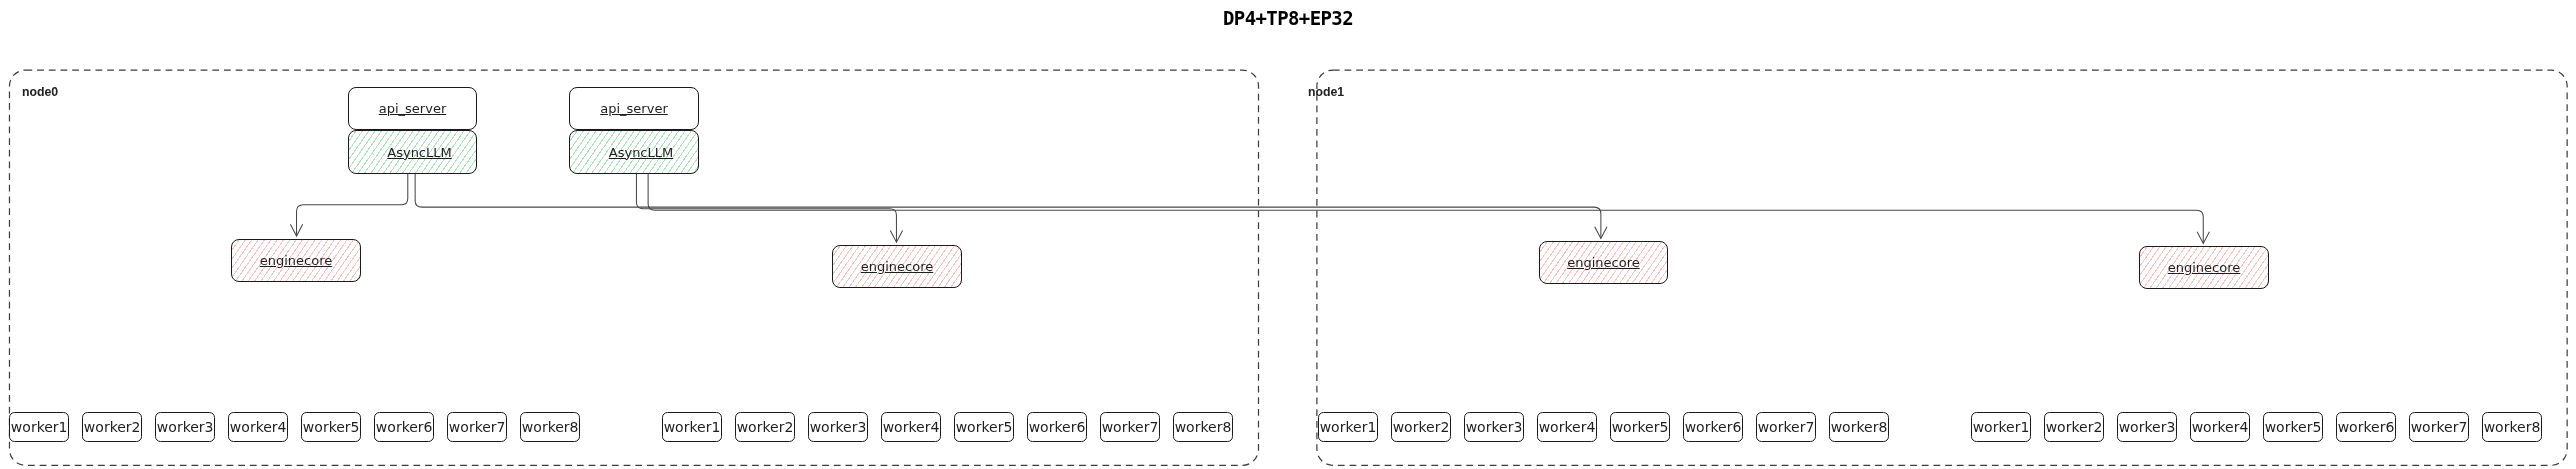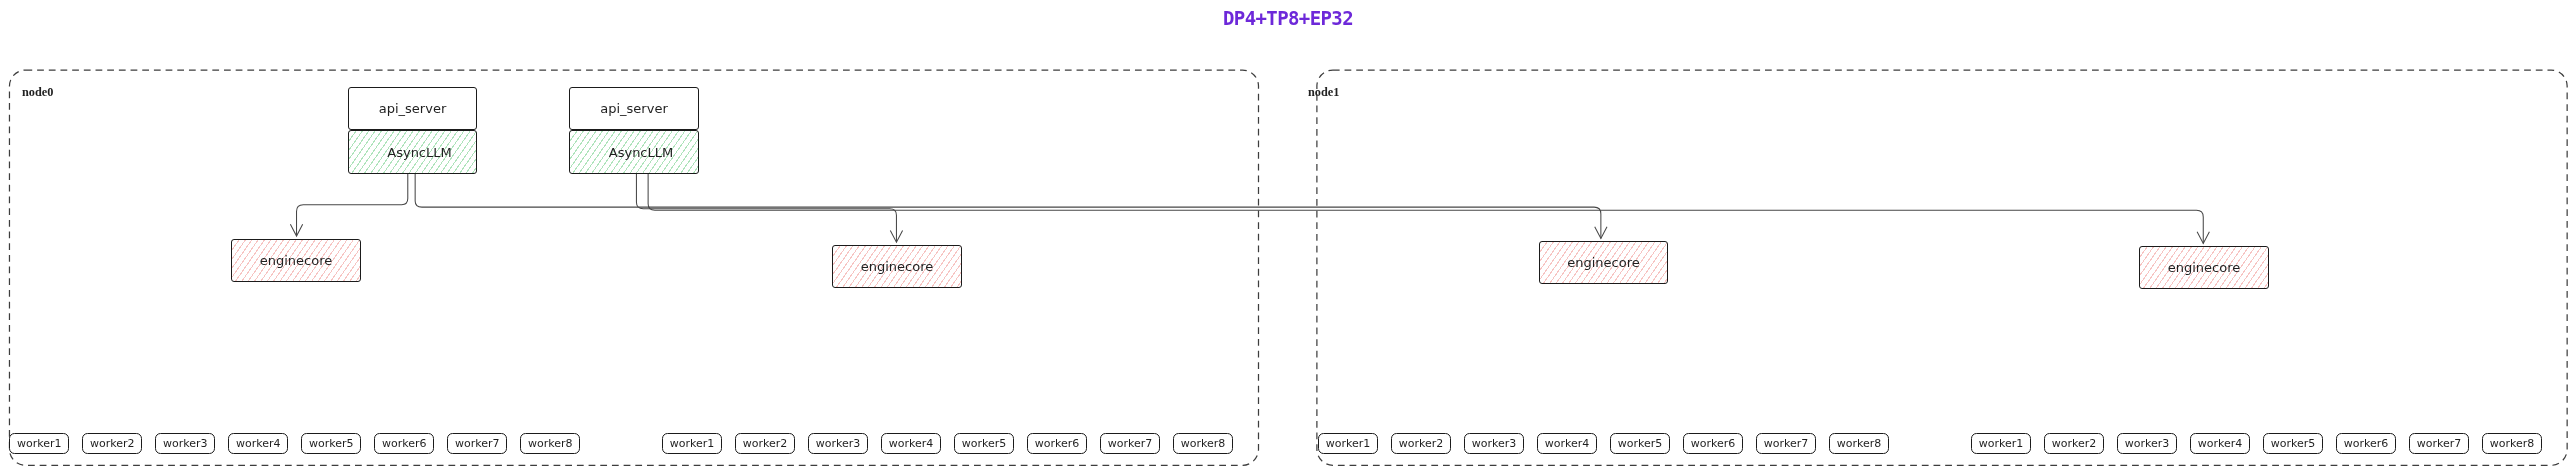--- a/index.html
+++ b/index.html
@@ -1,36 +1,36 @@
 <!DOCTYPE html>
 <html style="font-size:9.8px"><head>
 <meta charset="utf-8">
 <style>
   html,body{margin:0;padding:0;background:#ffffff;}
   .canvas{position:relative;width:2576px;height:469px;background:#ffffff;overflow:hidden;
           font-family:"DejaVu Sans",sans-serif;color:#1f1f1f;}
   .title{position:absolute;left:0;top:7.4px;width:2576px;text-align:center;
          font-family:"DejaVu Sans Mono",monospace;font-weight:bold;font-size:19px;
-         letter-spacing:-0.6px;color:#6d28d9;}
+         letter-spacing:-0.6px;color:#000000;}
   svg.layer{position:absolute;left:0;top:0;}
-  .node-label{position:absolute;font-family:Liberation Serif, serif;
+  .node-label{position:absolute;font-family:Liberation Sans, sans-serif;
               font-weight:bold;font-size:12.3px;color:#222;}
   .box{position:absolute;box-sizing:border-box;border:1.5px solid #1b1b1b;
-       border-radius:3px;background:#ffffff;display:flex;align-items:center;
-       justify-content:center;font-size:13px;color:#1f1f1f;z-index:3;}
+       border-radius:8px;background:#ffffff;display:flex;align-items:center;
+       justify-content:center;font-size:13px;color:#1f1f1f;z-index:3;text-decoration:underline;}
   .hatch-green{background-image:repeating-linear-gradient(125deg,
        rgba(95,200,120,0.50) 0px, rgba(95,200,120,0.50) 1px,
        rgba(0,0,0,0) 1px, rgba(0,0,0,0) 5.2px);padding-left:14px;}
   .hatch-pink{background-image:repeating-linear-gradient(125deg,
        rgba(239,138,134,0.50) 0px, rgba(239,138,134,0.50) 1px,
        rgba(0,0,0,0) 1px, rgba(0,0,0,0) 5.2px);}
   .wgroup{position:absolute;top:412px;height:22px;display:flex;gap:13px;z-index:3;}
-  .worker{box-sizing:border-box;width:60px;height:21px;border:1.2px solid #1b1b1b;
+  .worker{box-sizing:border-box;width:60px;height:30px;border:1.2px solid #1b1b1b;
           border-radius:5.5px;background:#fff;display:flex;align-items:center;
-          justify-content:center;font-size:11px;color:#1f1f1f;margin-top:21px;}
+          justify-content:center;font-size:14px;color:#1f1f1f;}
 </style>
 </head>
 <body>
 
 <div class="canvas">
 
   <div class="title">DP4+TP8+EP32</div>
 
   <svg class="layer" width="2576" height="469" viewBox="0 0 4188 763">
     <defs>

